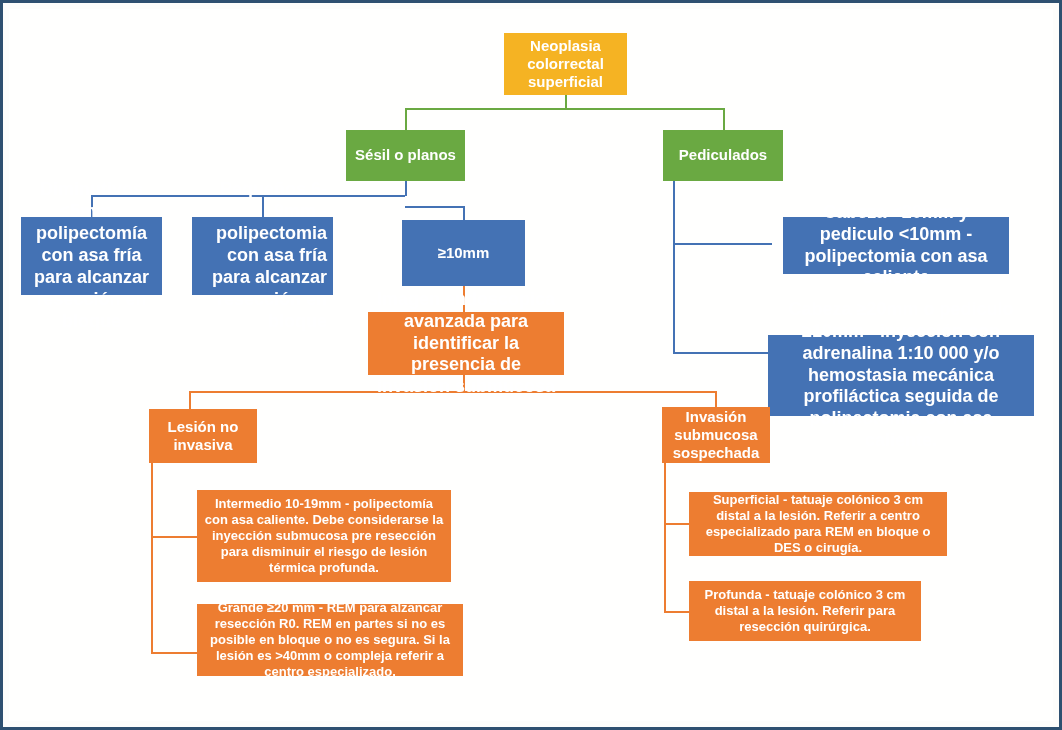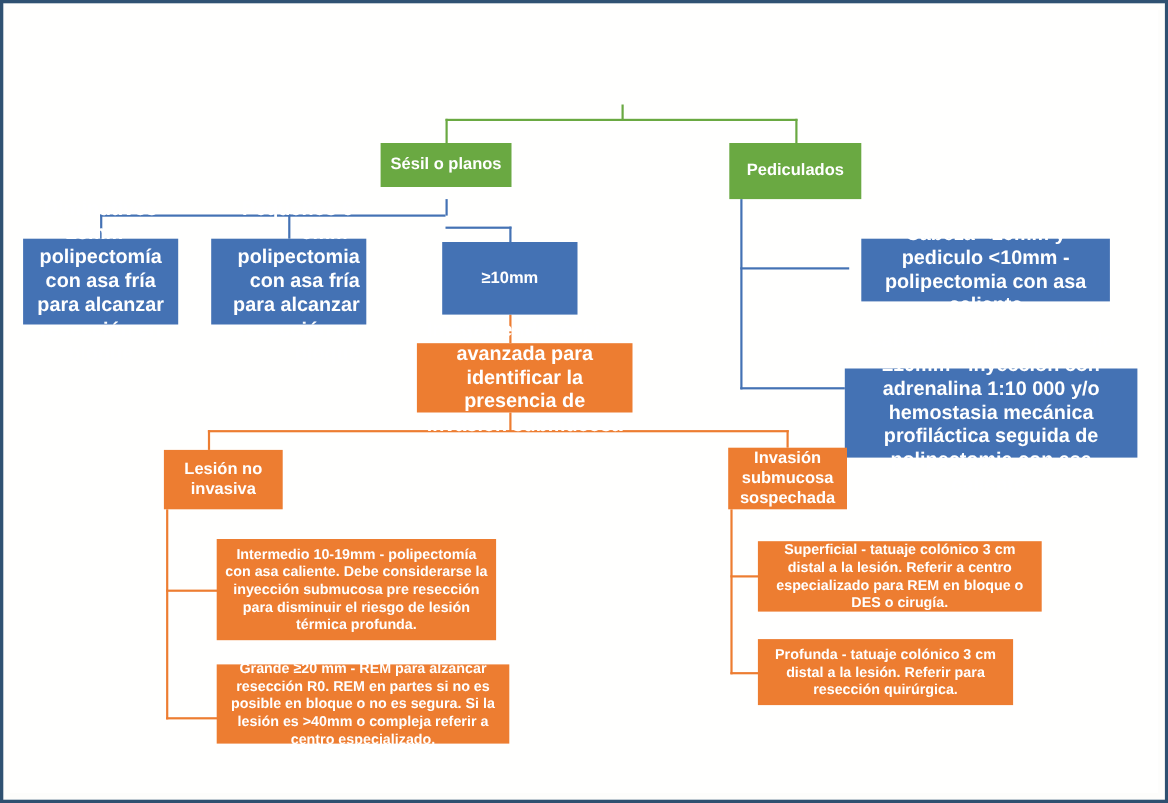--- a/index.html
+++ b/index.html
@@ -87,32 +87,35 @@
   <div class="line lv l-orange" style="left:712px; top:388px; height:16px;"></div>
 
   <div class="line lv l-orange" style="left:148px; top:460px; height:191px;"></div>
   <div class="line lw l-orange" style="left:148px; top:533px; width:48px;"></div>
   <div class="line lw l-orange" style="left:148px; top:649px; width:48px;"></div>
 
   <div class="line lv l-orange" style="left:661px; top:460px; height:150px;"></div>
   <div class="line lw l-orange" style="left:661px; top:520px; width:26px;"></div>
   <div class="line lw l-orange" style="left:661px; top:608px; width:26px;"></div>
 
+  <div class="node n-yellow t-title" style="left:501px; top:30px; width:123px; height:62px;">Neoplasia
+colorrectal
+superficial</div>
 
-  <div class="node n-green t-head" style="left:343px; top:127px; width:119px; height:40px;">Sésil o planos</div>
+  <div class="node n-green t-head" style="left:343px; top:127px; width:119px; height:51px;">Sésil o planos</div>
 
   <div class="node n-green t-head" style="left:660px; top:127px; width:120px; height:51px;">Pediculados</div>
 
   <div class="node n-blue t-body" style="left:18px; top:214px; width:141px; height:78px;">Diminutivos ≤5mm - polipectomía con asa fría para alcanzar resección en bloque</div>
 
   <div class="node n-blue t-body" style="left:189px; top:214px; width:141px; height:78px;text-align:right;">Pequeños 6-9mm - polipectomia con asa fría para alcanzar resección en bloque</div>
 
   <div class="node n-blue t-head" style="left:399px; top:217px; width:123px; height:66px;">≥10mm</div>
 
-  <div class="node n-orange t-body" style="left:365px; top:309px; width:196px; height:63px;margin-left:11px;">Imagen endoscopica avanzada para identificar la presencia de invasión submucosa</div>
+  <div class="node n-orange t-body" style="left:365px; top:309px; width:196px; height:63px;">Imagen endoscopica avanzada para identificar la presencia de invasión submucosa</div>
 
   <div class="node n-blue t-body" style="left:769px; top:214px; width:226px; height:57px;margin-left:11px;">Cabeza &lt;20mm y pediculo &lt;10mm - polipectomia con asa caliente</div>
 
   <div class="node n-blue t-body" style="left:765px; top:306px; width:266px; height:81px;margin-top:26px;">Cabeza ≥20mm o pediculo ≥10mm - inyección con adrenalina 1:10 000 y/o hemostasia mecánica profiláctica seguida de polipectomia con asa caliente.</div>
 
   <div class="node n-orange t-head" style="left:146px; top:406px; width:108px; height:54px;">Lesión no
 invasiva</div>
 
   <div class="node n-orange t-head" style="left:659px; top:404px; width:108px; height:56px;">Invasión
 submucosa

